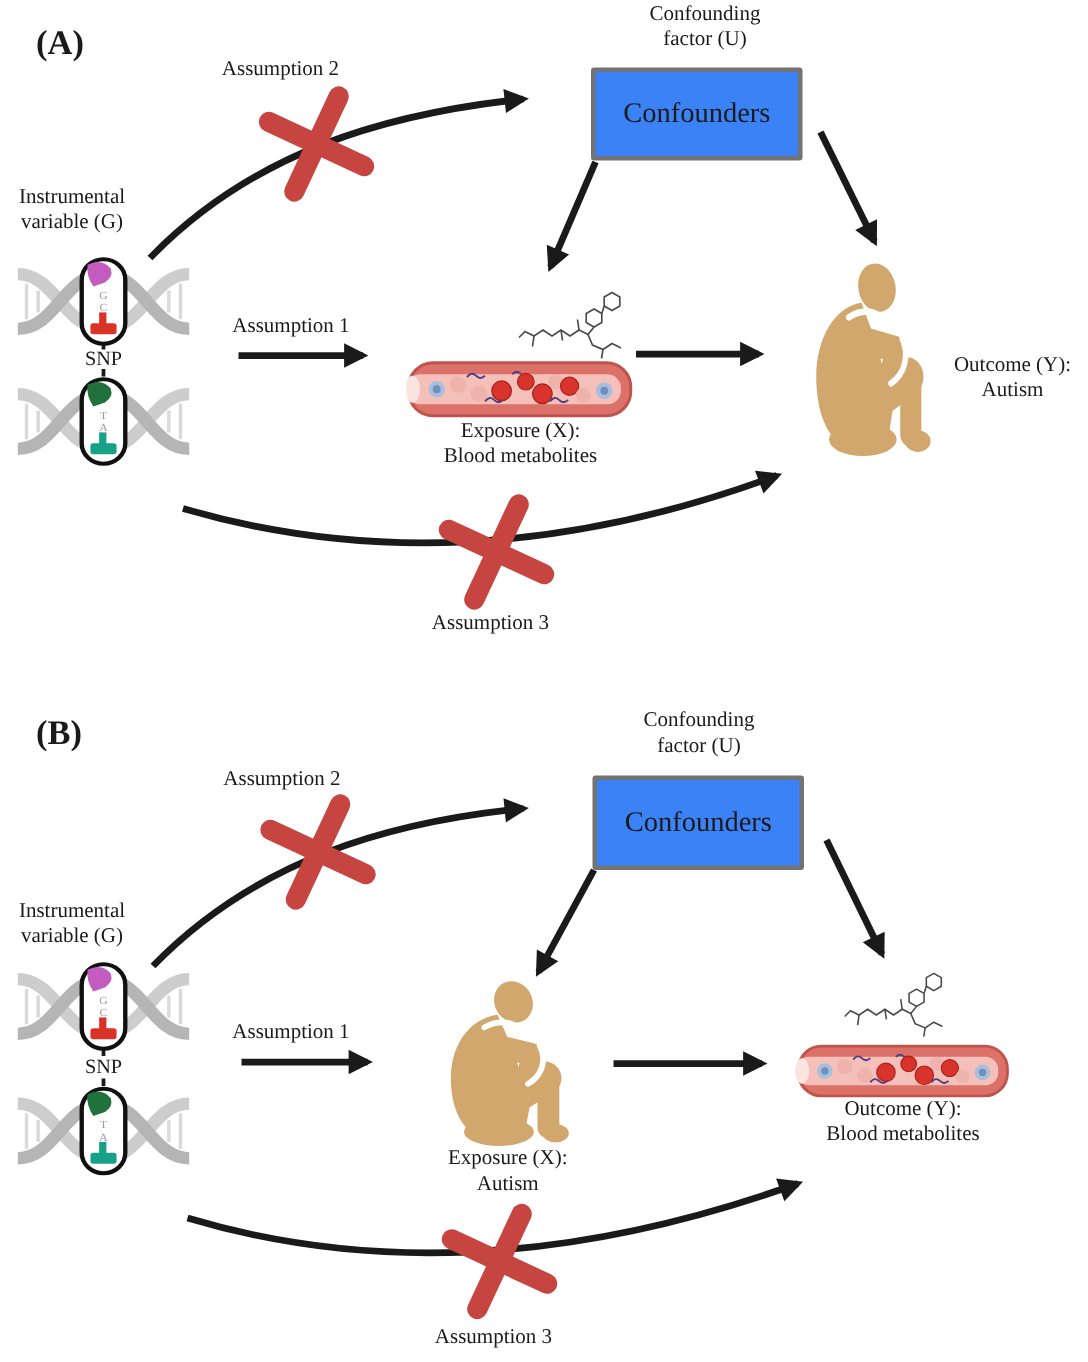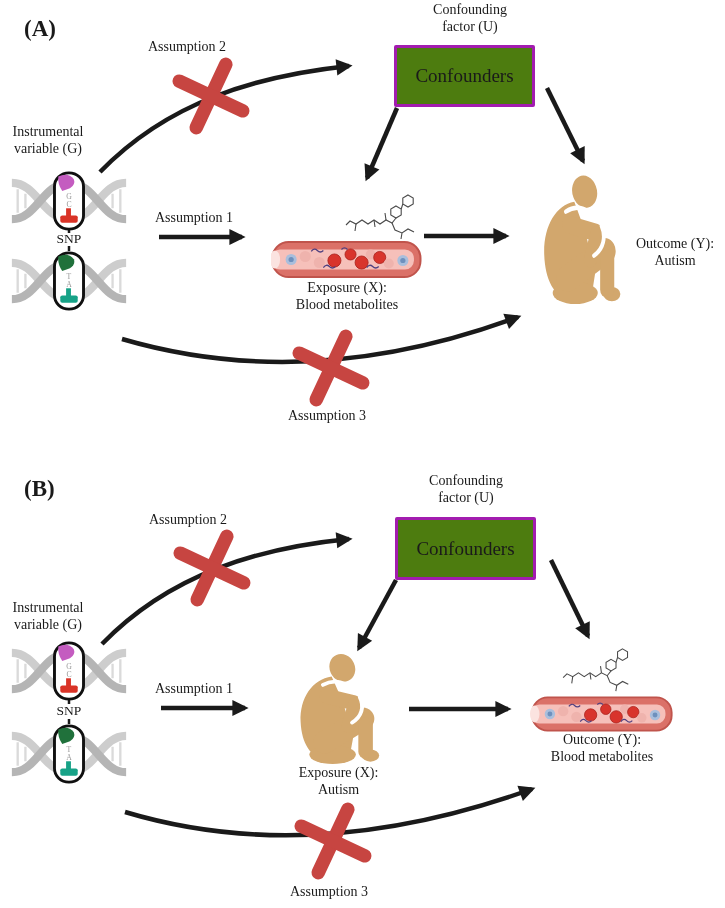--- a/index.html
+++ b/index.html
@@ -2,21 +2,21 @@
 <html><head>
 <meta charset="utf-8">
 <title>Figure</title>
 <style>
   html,body{margin:0;padding:0;background:#fff;}
   #fig{position:relative;width:725px;height:908px;background:#fff;overflow:hidden;
        font-family:"Liberation Serif",serif;color:#1a1a1a;}
   .lbl{position:absolute;text-align:center;font-size:14px;line-height:1.18;}
   .lbl .line{white-space:nowrap;}
   .panel-letter{position:absolute;font-size:23px;font-weight:bold;}
-  .confbox{position:absolute;background:#4d7c0f;border:3px solid #a21caf;border-radius:2px;
+  .confbox{position:absolute;background:#3b82f6;border:3px solid #737373;border-radius:2px;
            display:flex;align-items:center;justify-content:center;font-size:19px;}
   .abs{position:absolute;}
   svg{display:block;}
 </style>
 </head>
 <body>
 
 <div id="fig">
 
   <svg class="abs" style="left:0;top:0" width="725" height="908" viewBox="0 0 725 908">

